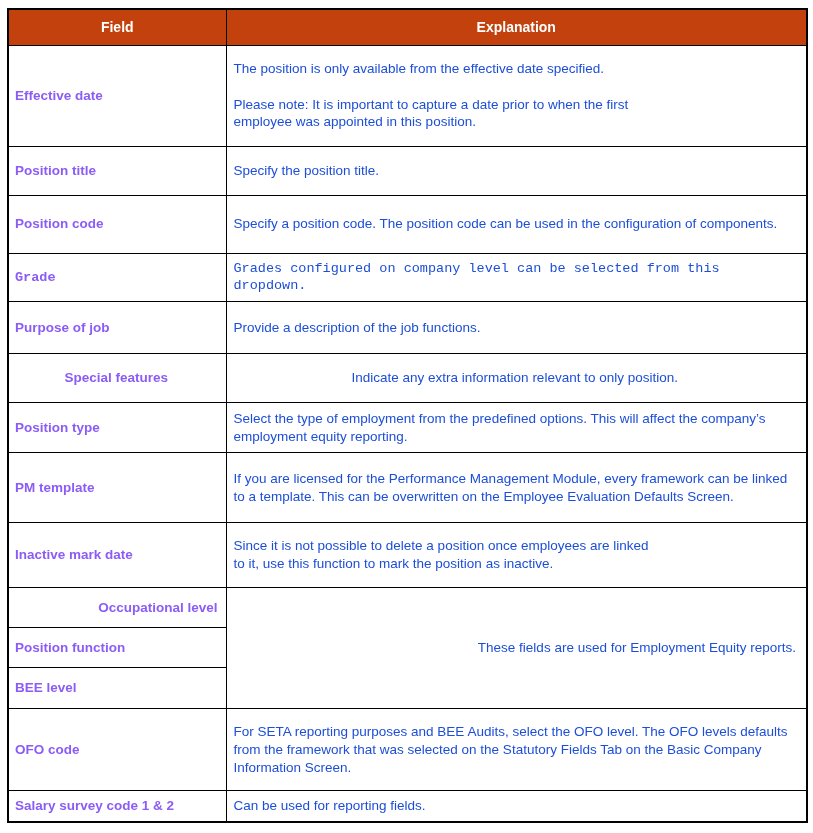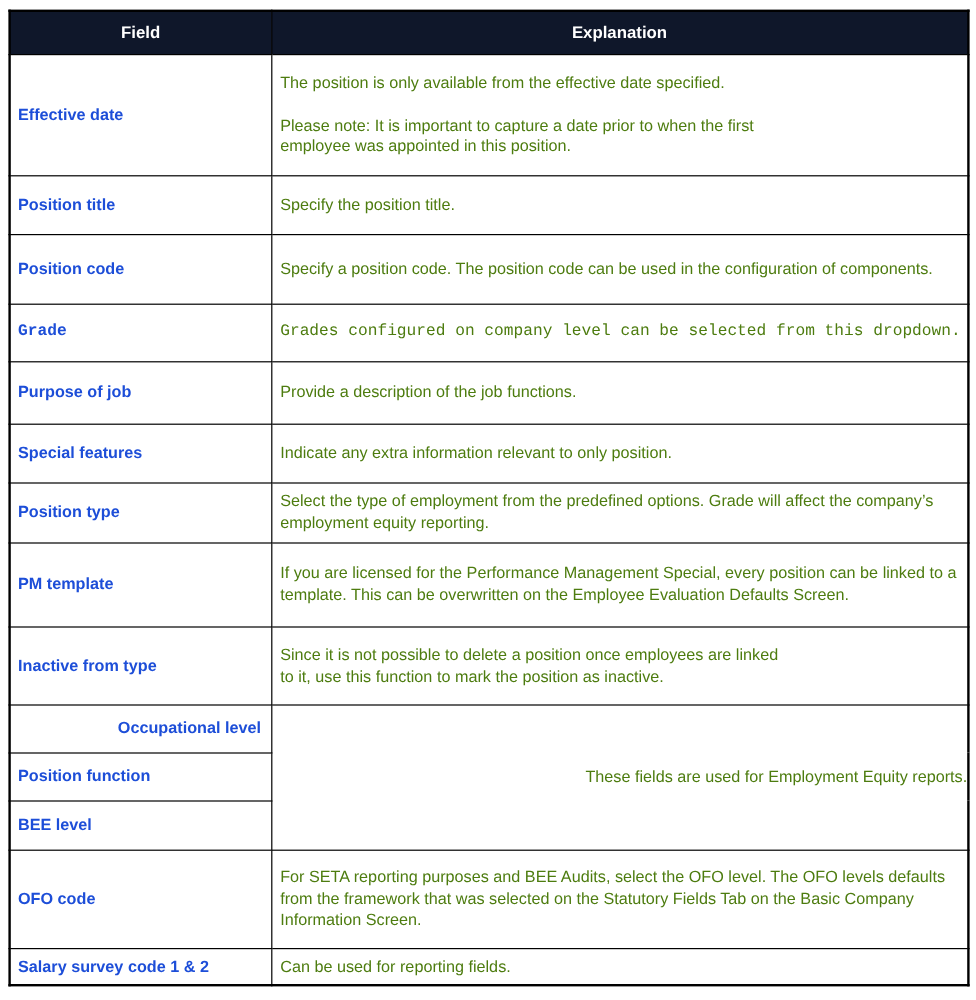--- a/index.html
+++ b/index.html
@@ -19,40 +19,40 @@
     border: 2px solid #000000;
   }
   .doc-table col.col-field { width: 218px; }
   .doc-table col.col-explanation { width: 581px; }
   .doc-table th, .doc-table td {
     border: 1px solid #000000;
     vertical-align: middle;
     box-sizing: border-box;
   }
   .doc-table thead th {
-    background: #0f172a;
+    background: #c2410c;
     color: #ffffff;
     font-size: 14px;
     font-weight: bold;
     text-align: center;
     height: 36px;
     padding: 0 4px;
   }
   td.field-cell {
     font-size: 13.5px;
     font-weight: bold;
-    color: #1d4ed8;
+    color: #8b5cf6;
     padding: 6px 8px 6px 6px;
     line-height: 1.3;
   }
   td.explanation-cell {
     font-size: 13.5px;
     font-weight: normal;
-    color: #4d7c0f;
-    padding: 6px 0 6px 7px;
+    color: #1d4ed8;
+    padding: 6px 10px 6px 7px;
     line-height: 1.32;
     white-space: pre-line;
   }
 </style>
 </head>
 <body>
 
 <table class="doc-table">
   <colgroup>
     <col class="col-field">
@@ -81,34 +81,34 @@
       <td class="explanation-cell">Specify a position code. The position code can be used in the configuration of components.</td>
     </tr>
     <tr style="height:48px;font-family:Liberation Mono, monospace;">
       <td class="field-cell">Grade</td>
       <td class="explanation-cell">Grades configured on company level can be selected from this dropdown.</td>
     </tr>
     <tr style="height:52px;">
       <td class="field-cell">Purpose of job</td>
       <td class="explanation-cell">Provide a description of the job functions.</td>
     </tr>
-    <tr style="height:49px;">
+    <tr style="height:49px;text-align:center;">
       <td class="field-cell">Special features</td>
       <td class="explanation-cell">Indicate any extra information relevant to only position.</td>
     </tr>
     <tr style="height:50px;">
       <td class="field-cell">Position type</td>
-      <td class="explanation-cell">Select the type of employment from the predefined options. Grade will affect the company’s employment equity reporting.</td>
+      <td class="explanation-cell">Select the type of employment from the predefined options. This will affect the company’s employment equity reporting.</td>
     </tr>
     <tr style="height:70px;">
       <td class="field-cell">PM template</td>
-      <td class="explanation-cell">If you are licensed for the Performance Management Special, every position can be linked to a template. This can be overwritten on the Employee Evaluation Defaults Screen.</td>
+      <td class="explanation-cell">If you are licensed for the Performance Management Module, every framework can be linked to a template. This can be overwritten on the Employee Evaluation Defaults Screen.</td>
     </tr>
     <tr style="height:65px;">
-      <td class="field-cell">Inactive from type</td>
+      <td class="field-cell">Inactive mark date</td>
       <td class="explanation-cell">Since it is not possible to delete a position once employees are linked
 to it, use this function to mark the position as inactive.</td>
     </tr>
     <tr style="height:40px;text-align:right;">
       <td class="field-cell">Occupational level</td>
       <td class="explanation-cell" rowspan="3">These fields are used for Employment Equity reports.</td>
     </tr>
     <tr style="height:40px;">
       <td class="field-cell">Position function</td>
     </tr>

